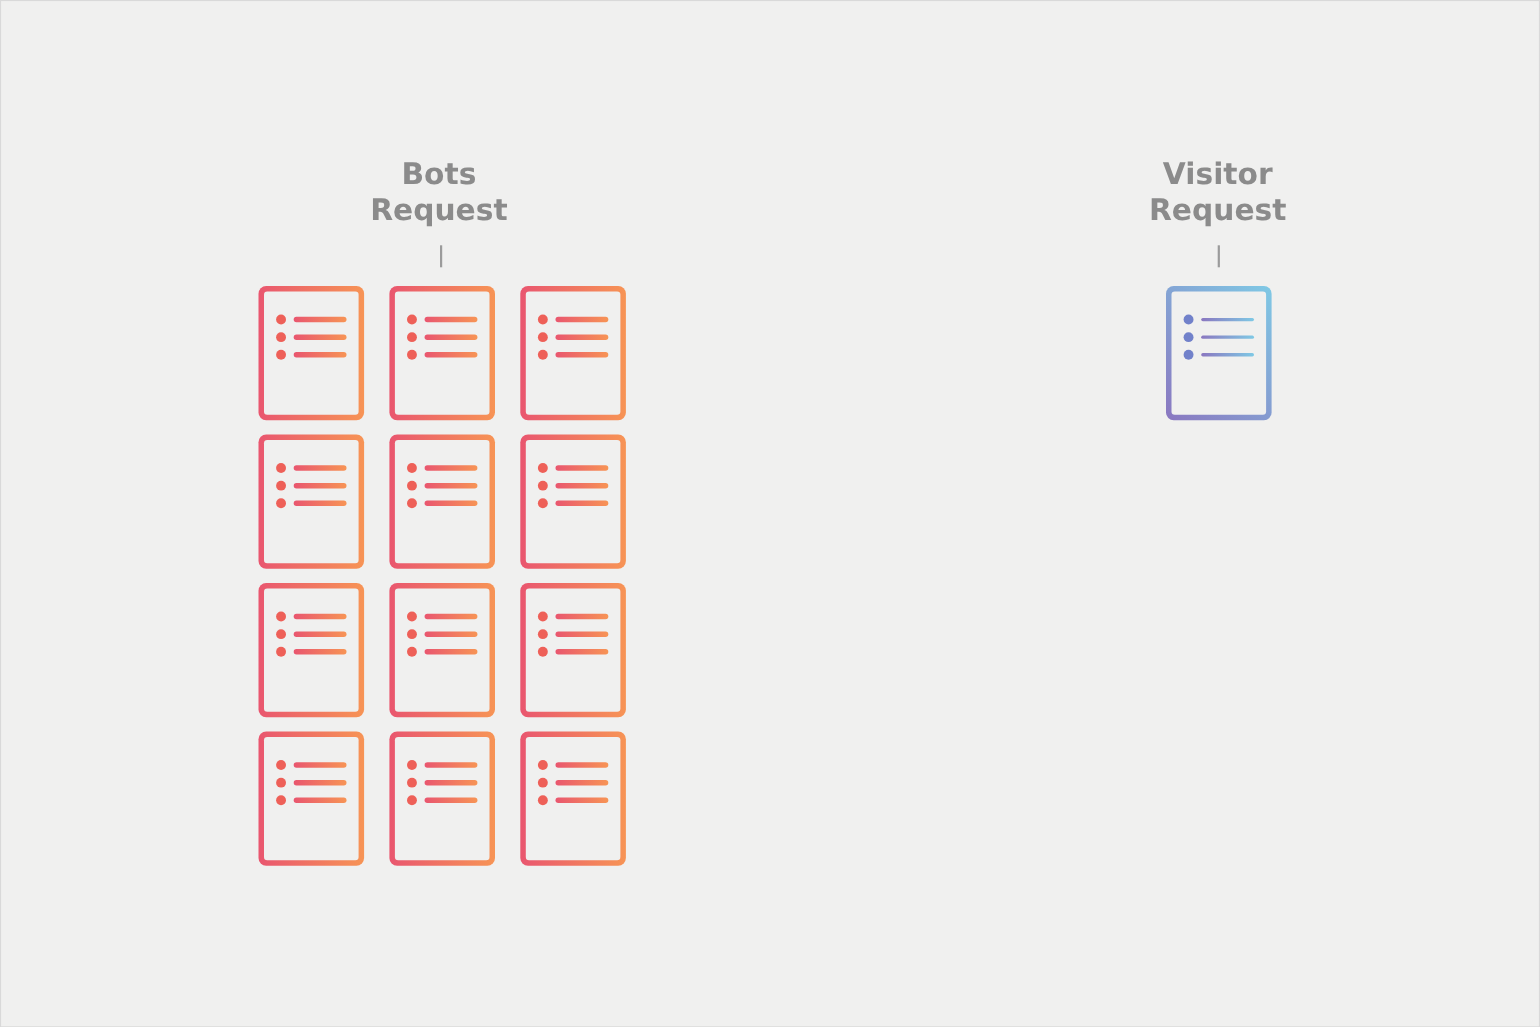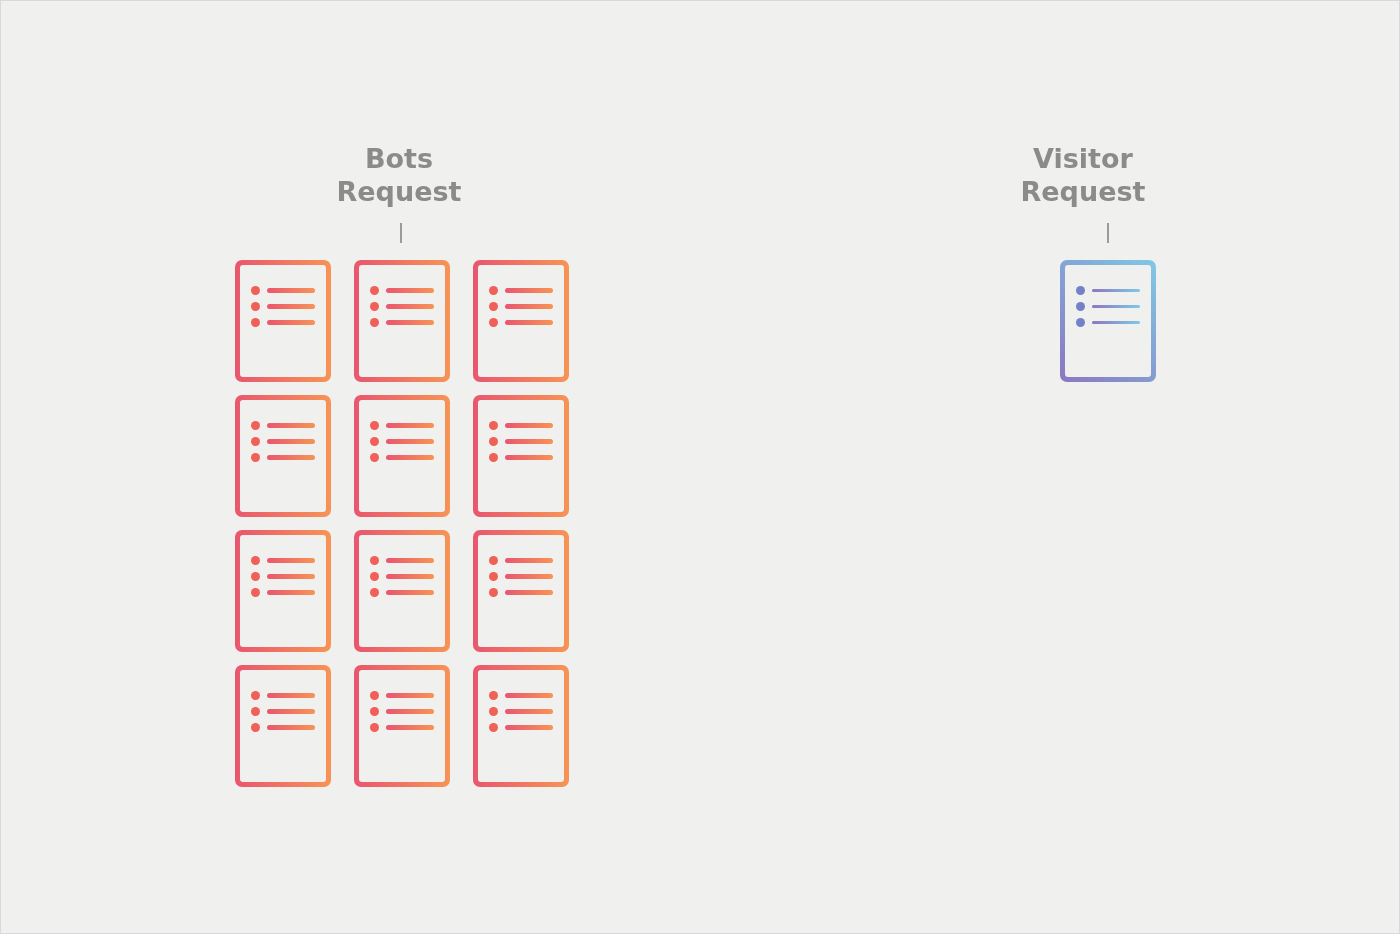--- a/index.html
+++ b/index.html
@@ -21,21 +21,21 @@
     top: 141px;
     width: 200px;
     text-align: center;
     font-size: 27px;
     font-weight: 700;
     line-height: 33px;
     color: var(--label-color, #8b8b8b);
     white-space: pre-line;
   }
   .bots-label { left: 298px; }
-  .visitor-label { left: 982px; }
+  .visitor-label { left: 1006px; }
 
   
   .tick {
     position: absolute;
     top: 222px;
     width: 2px;
     height: 20px;
     background: var(--tick-color, #9b9b9b);
   }
   .bots-tick { left: 399px; }

